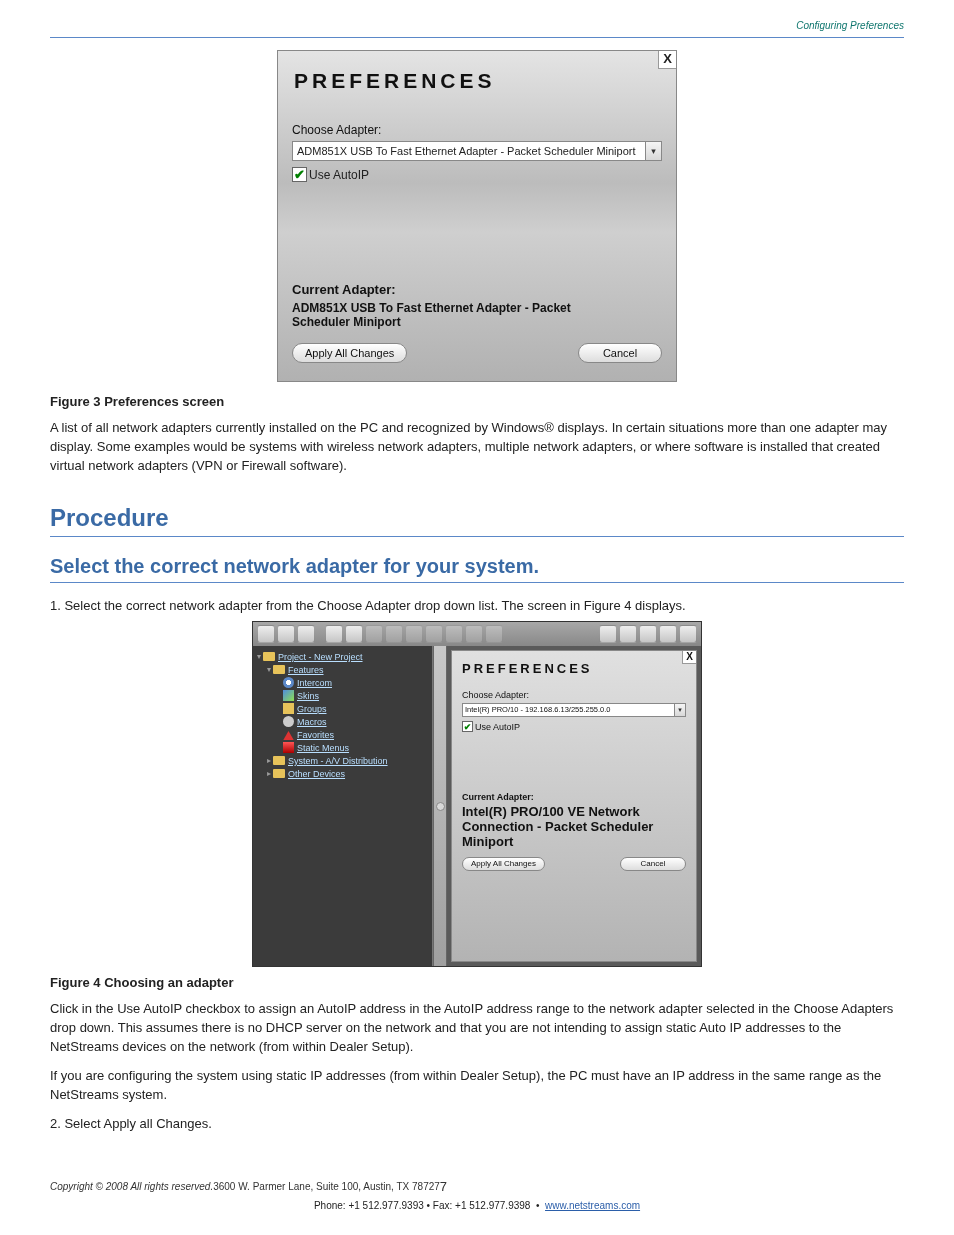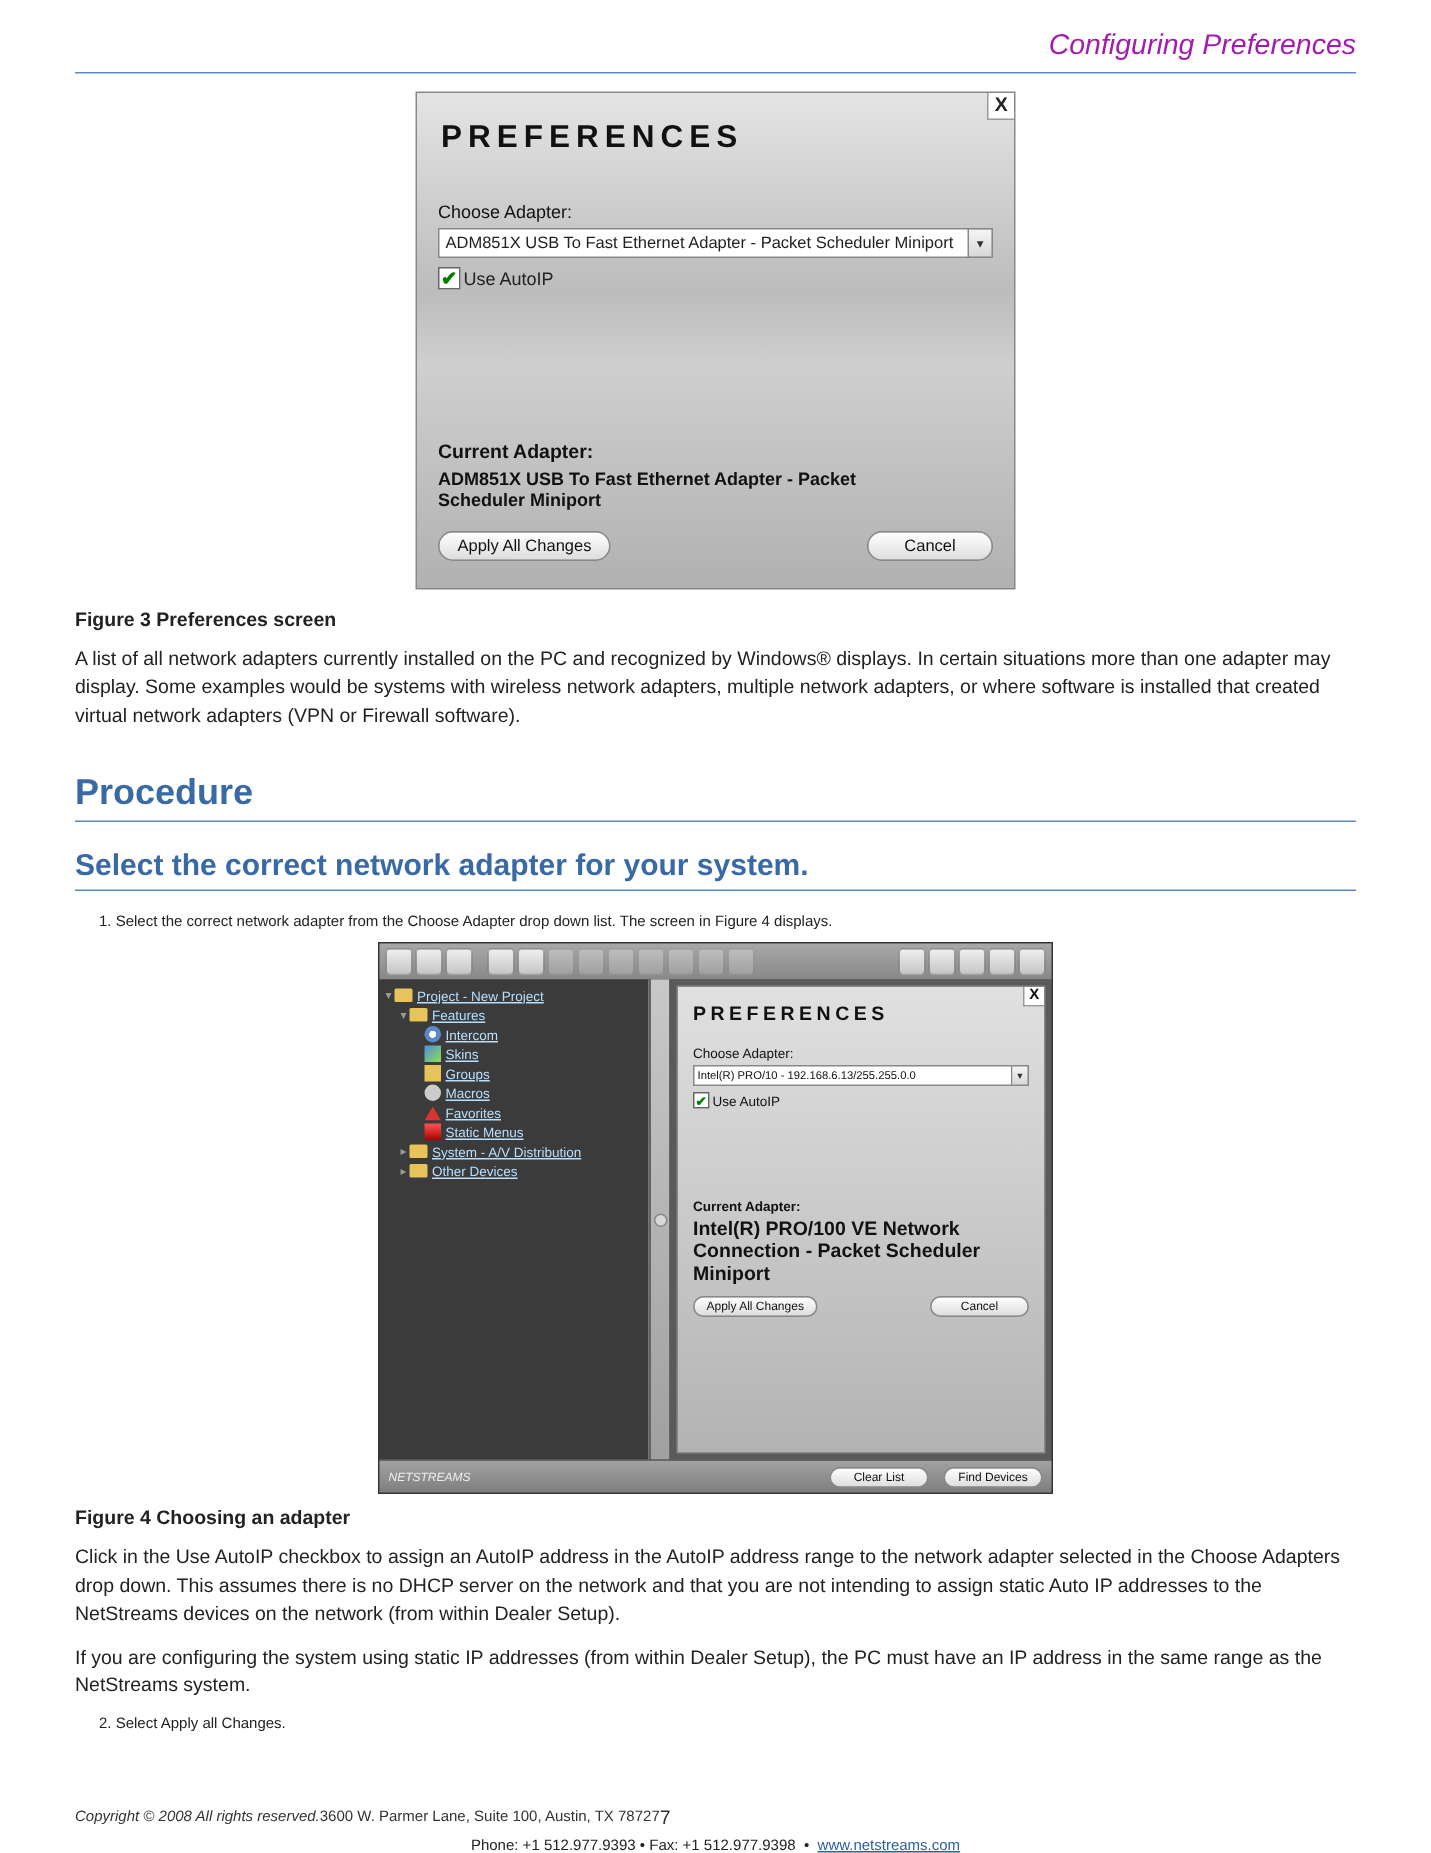--- a/index.html
+++ b/index.html
@@ -6,21 +6,21 @@
   body {
     margin: 0;
     font-family: Arial, Helvetica, sans-serif;
     font-size: 12px;
     color: #222;
     background: #fff;
     width: 954px;
     padding: 20px 50px 40px 50px;
   }
   .hr-blue { height: 1px; background: #5b88c8; margin: 6px 0 12px 0; }
-  .page-header-right { text-align: right; color: #a21caf; font-style: italic; font-size: 19px; margin-bottom: 2px; }
+  .page-header-right { text-align: right; color: #0f766e; font-style: italic; font-size: 10px; margin-bottom: 2px; }
 
   
   .pref-dialog {
     width: 400px;
     margin: 10px auto 12px auto;
     border: 1px solid #888;
     background: linear-gradient(#e4e4e4,#bcbcbc 40%,#cfcfcf 55%,#b1b1b1);
     position: relative;
     font-family: Arial, sans-serif;
   }
@@ -65,21 +65,21 @@
     border-radius: 10px; border: 1px solid #888;
     background: linear-gradient(#fff,#ddd);
     font-size: 11px; text-align: center; line-height: 18px; color:#111;
   }
 
   .figcaption { font-weight: bold; font-size: 13px; margin: 2px 0 8px 0; }
   .body-p { font-size: 13px; line-height: 1.45; margin: 10px 0; }
   .h1blue { color:#3a6aa5; font-size: 24px; font-weight: 600; margin-top: 28px; margin-bottom: 4px; }
   .h1blue-hr { height: 1px; background:#5b88c8; margin-bottom: 14px; }
   .h2blue { color:#3a6aa5; font-size: 20px; font-weight: 600; margin-top: 18px; margin-bottom: 4px; }
-  .step-p { font-size: 10px; line-height: 1.45; margin: 6px 16px; }
+  .step-p { font-size: 13px; line-height: 1.45; margin: 6px 0; }
 
   
   .appwin {
     width: 450px; margin: 6px auto 8px auto;
     border: 1px solid #333; background: #464646;
     display: flex; flex-direction: column;
     font-family: Arial, sans-serif;
   }
   .toolbar {
     height: 24px; background: linear-gradient(#a8a8a8,#888);
@@ -325,27 +325,20 @@
           <div class="pref-curr-value-sm">Intel(R) PRO/100 VE Network Connection - Packet Scheduler Miniport</div>
           <div style="display:flex; justify-content:space-between;">
             <div class="pill-btn-sm">Apply All Changes</div>
             <div class="pill-btn-sm">Cancel</div>
           </div>
         </div>
       </div>
     </div>
   </div>
 
-  <div class="app-footer">
-    <div class="logo">NETSTREAMS</div>
-    <div class="footer-right">
-      <div class="pill-btn-sm">Clear List</div>
-      <div class="pill-btn-sm">Find Devices</div>
-    </div>
-  </div>
 </div>
 
 <div class="figcaption">Figure 4   Choosing an adapter</div>
 
 <p class="body-p">Click in the Use AutoIP checkbox to assign an AutoIP address in the AutoIP address range to the network adapter selected in the Choose Adapters drop down. This assumes there is no DHCP server on the network and that you are not intending to assign static Auto IP addresses to the NetStreams devices on the network (from within Dealer Setup).</p>
 <p class="body-p">If you are configuring the system using static IP addresses (from within Dealer Setup), the PC must have an IP address in the same range as the NetStreams system.</p>
 <p class="step-p">2. Select Apply all Changes.</p>
 
 <div class="footer-line">
   <span class="copyright">Copyright © 2008 All rights reserved.</span>

